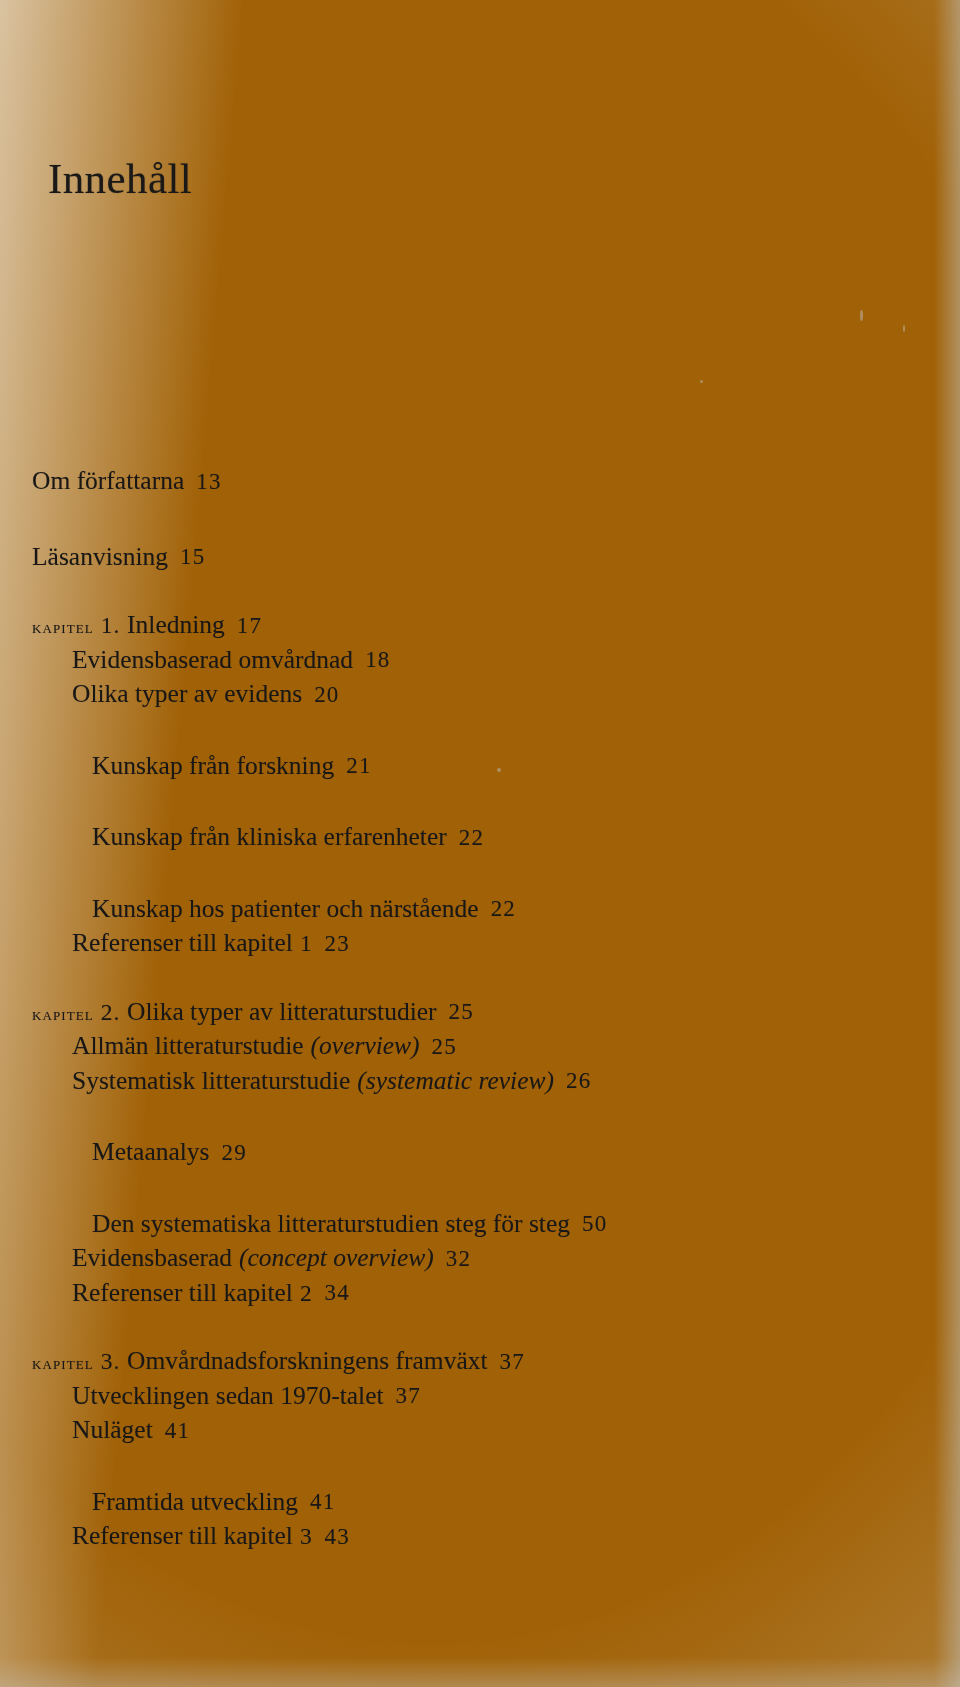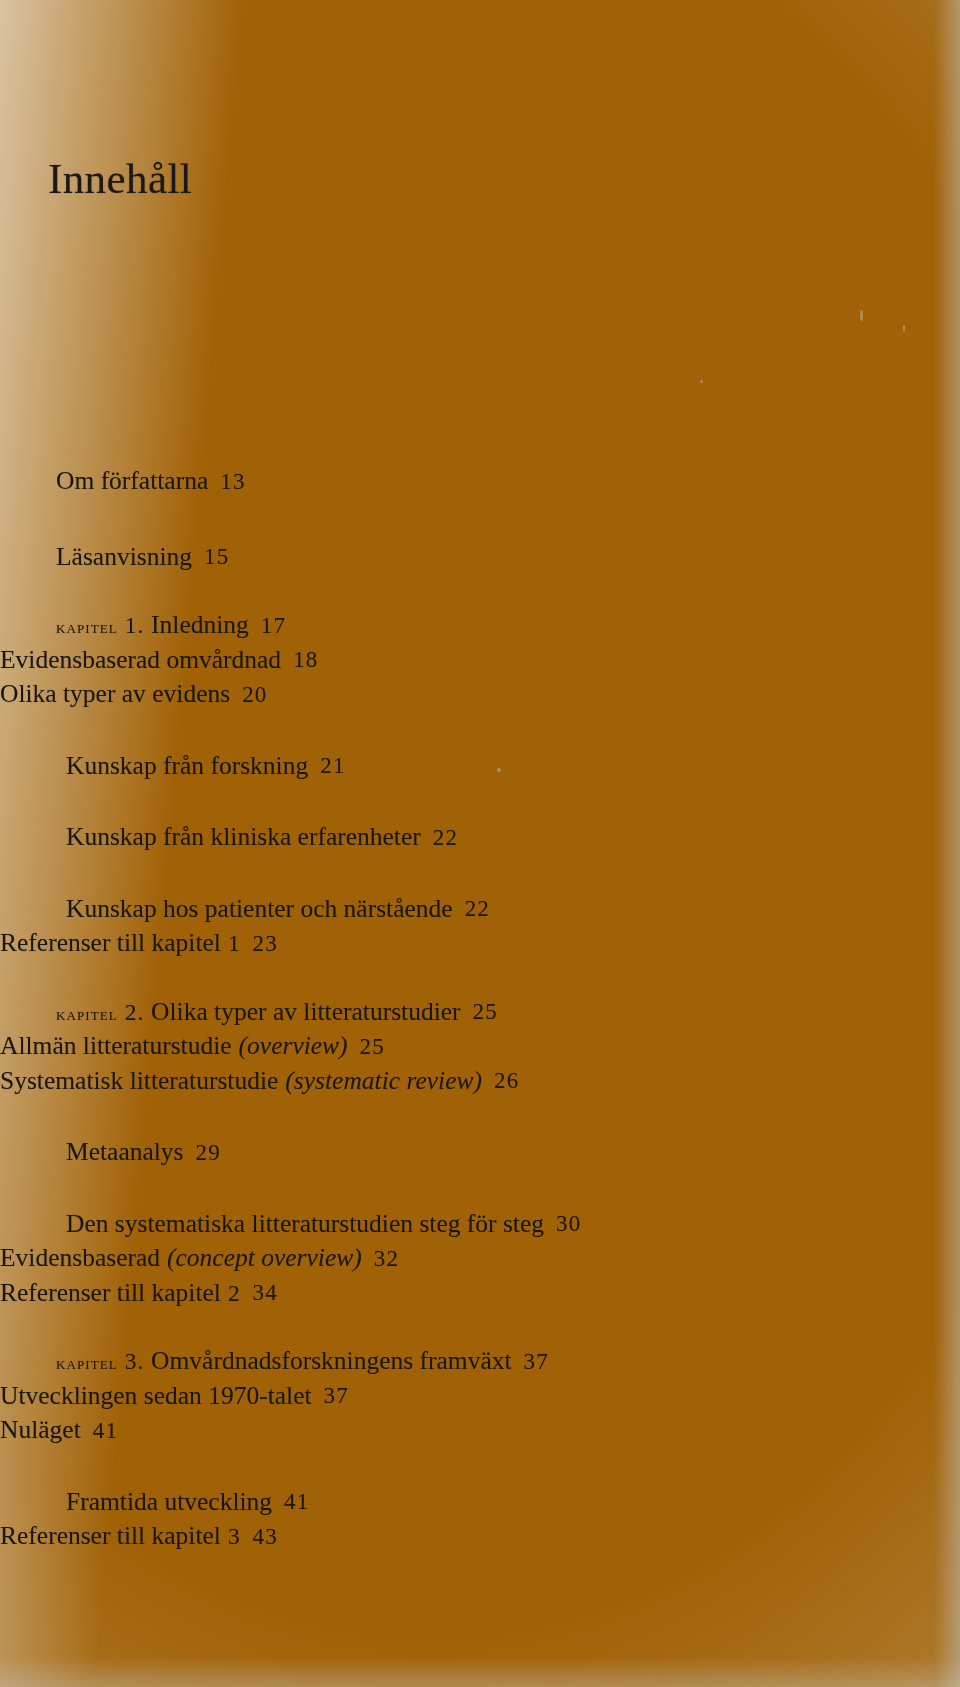--- a/index.html
+++ b/index.html
@@ -84,23 +84,23 @@
     text-shadow: 0 0 0.8px rgba(45,40,35,0.30);
   }
 
   
   .entry.gap-front  { margin-bottom: 50px; }   
   .entry.tight      { margin-bottom: 9px; }    
 
   .blockgap { height: 43px; }
 
   
-  .lvl0 { padding-left: 56px; }
-  .lvl1 { }
-  .lvl2 { padding-left: 66px; margin-top: 46px; }
+  .lvl0 { padding-left: 32px; }
+  .lvl1 { padding-left: 72px; }
+  .lvl2 { padding-left: 92px; margin-top: 46px; }
 
   .chapter-label {
     font-variant: small-caps;
     text-transform: lowercase;
     letter-spacing: 1.1px;
     font-size: 18px;
   }
 
   .term-italic {
     font-style: italic;
@@ -185,21 +185,21 @@
       <div class="entry lvl1 tight">
         <span>Allmän litteraturstudie</span><span class="sp"></span><span class="term-italic">(overview)</span><span class="pageno">25</span>
       </div>
       <div class="entry lvl1 tight">
         <span>Systematisk litteraturstudie</span><span class="sp"></span><span class="term-italic">(systematic review)</span><span class="pageno">26</span>
       </div>
       <div class="entry lvl2 tight">
         <span>Metaanalys</span><span class="pageno">29</span>
       </div>
       <div class="entry lvl2 tight">
-        <span>Den systematiska litteraturstudien steg för steg</span><span class="pageno">30</span>
+        <span>Den systematiska litteraturstudien steg för steg</span><span class="pageno">50</span>
       </div>
       <div class="entry lvl1 tight">
         <span>Evidensbaserad</span><span class="sp"></span><span class="term-italic">(concept overview)</span><span class="pageno">32</span>
       </div>
       <div class="entry lvl1">
         <span>Referenser till kapitel</span><span class="sp"></span><span class="num-inline">2</span><span class="pageno">34</span>
       </div>
 
       <div class="blockgap"></div>
 

